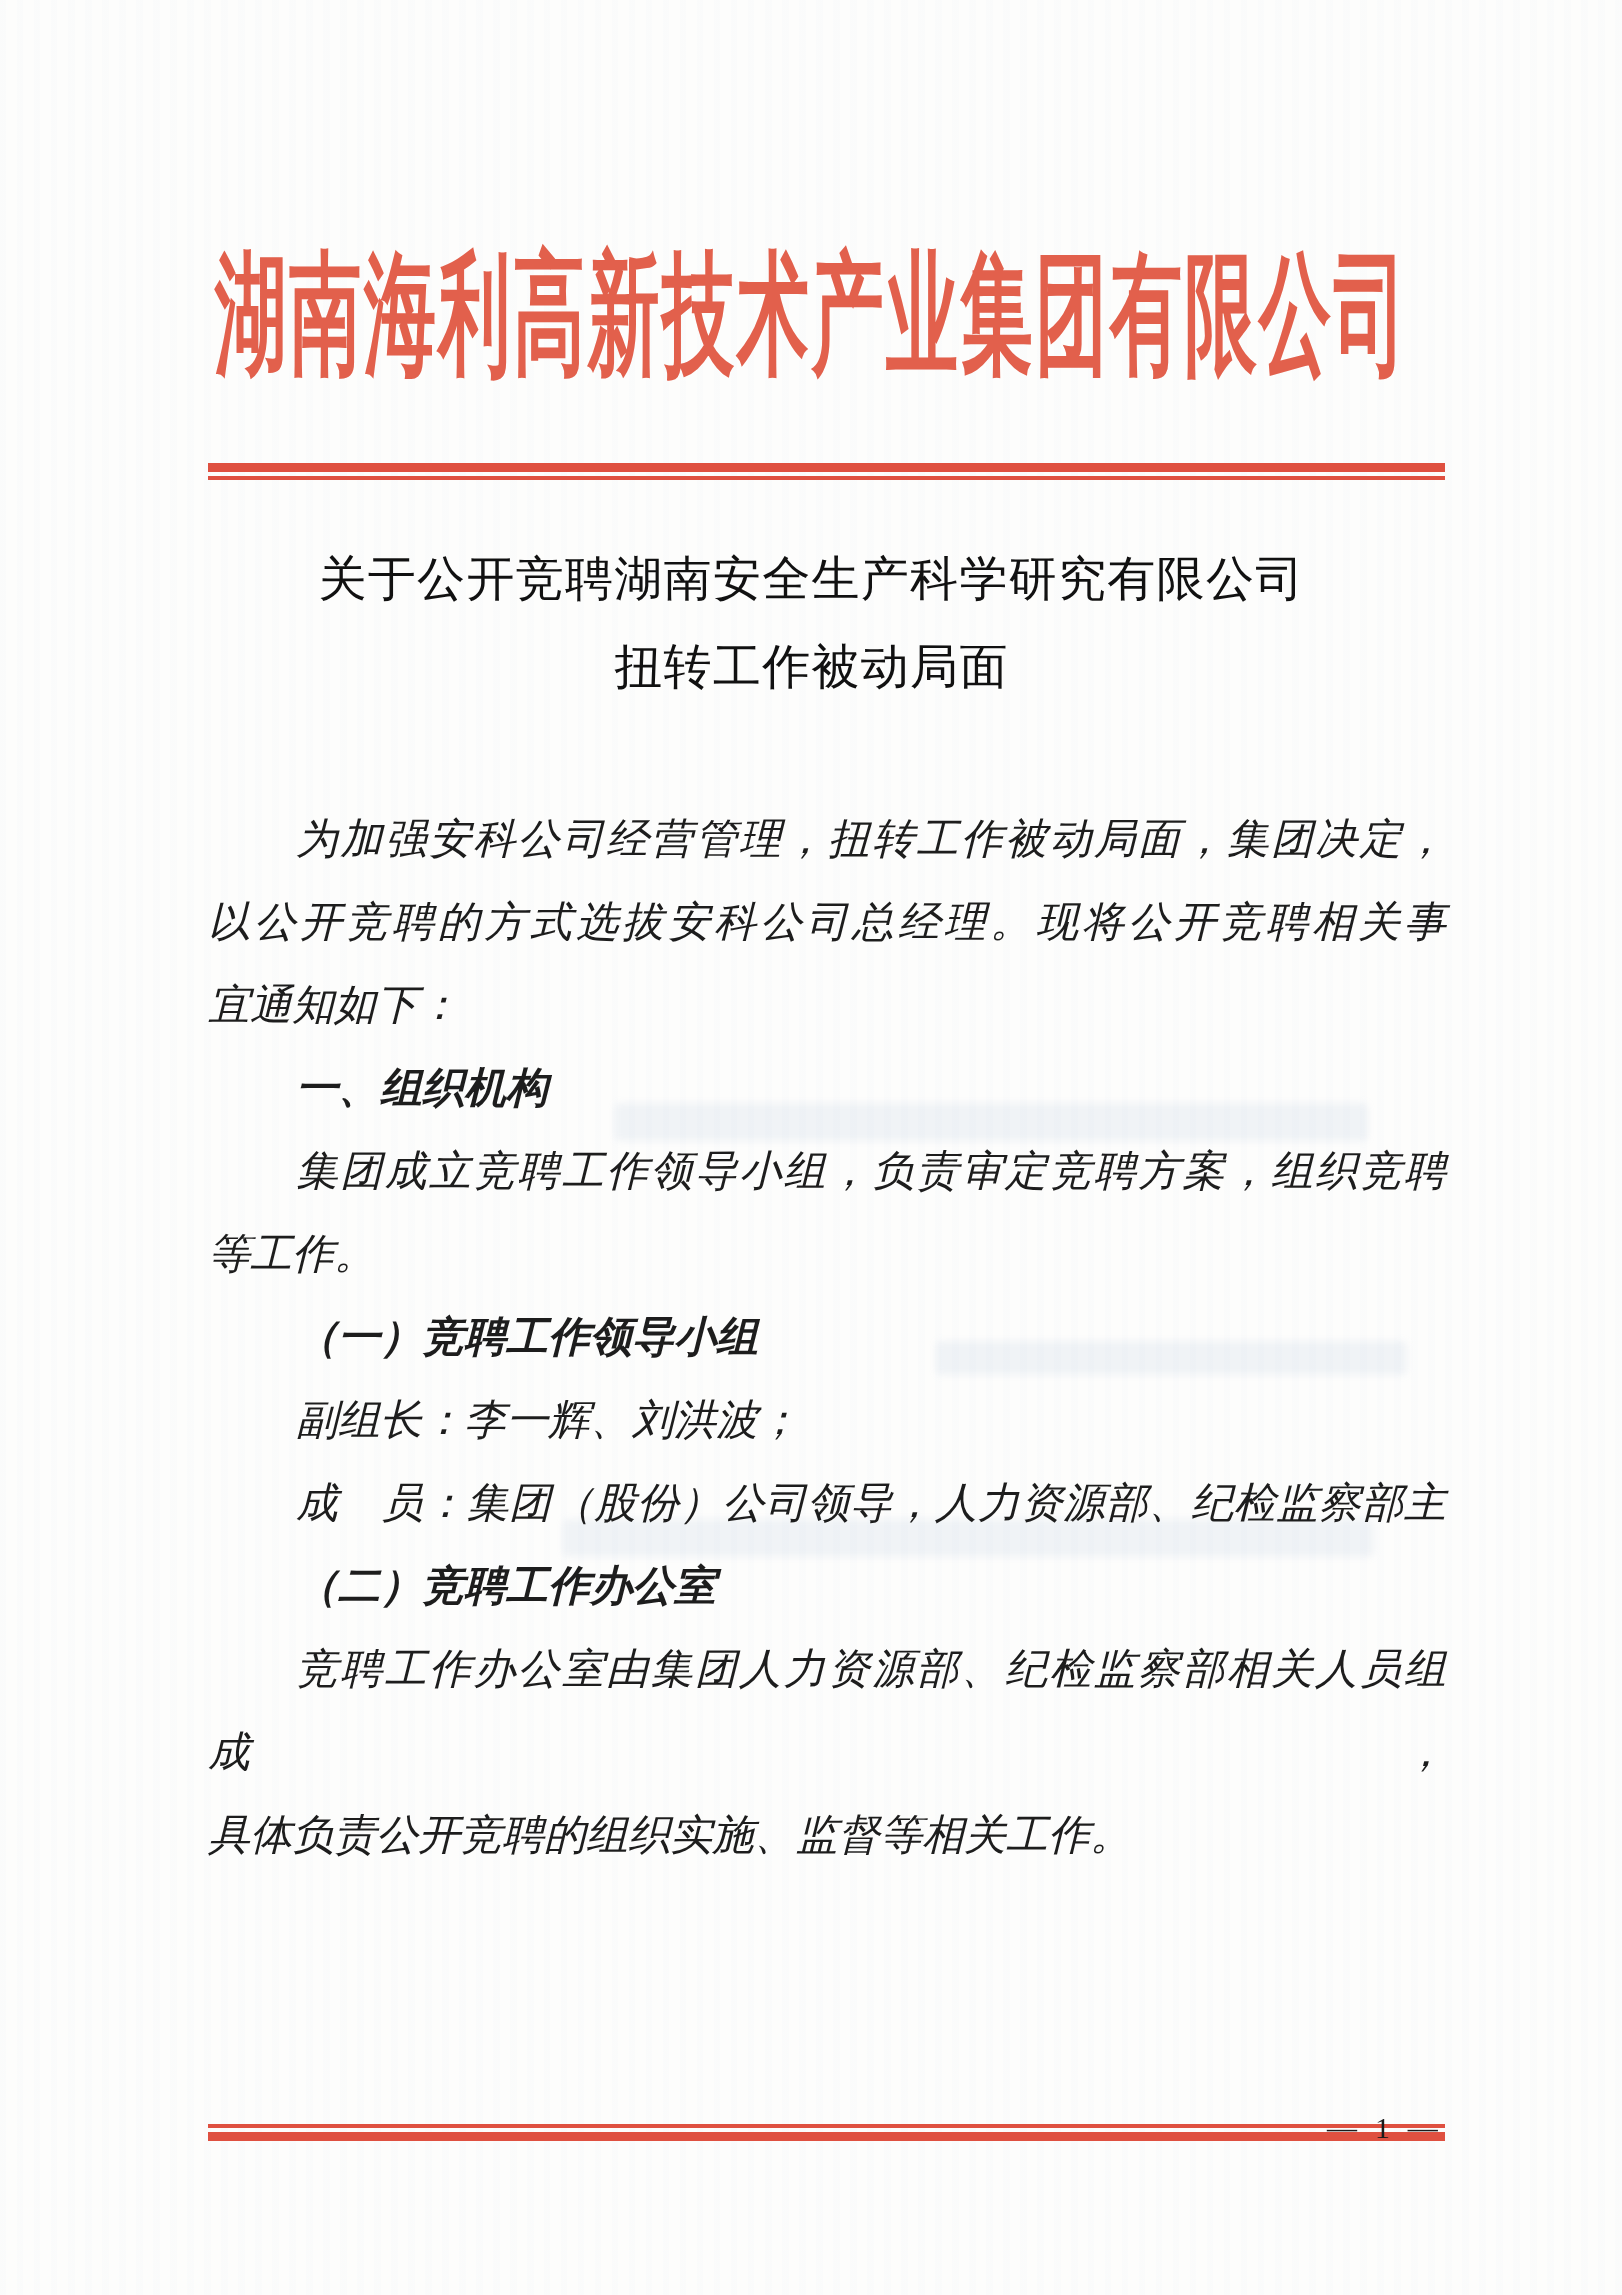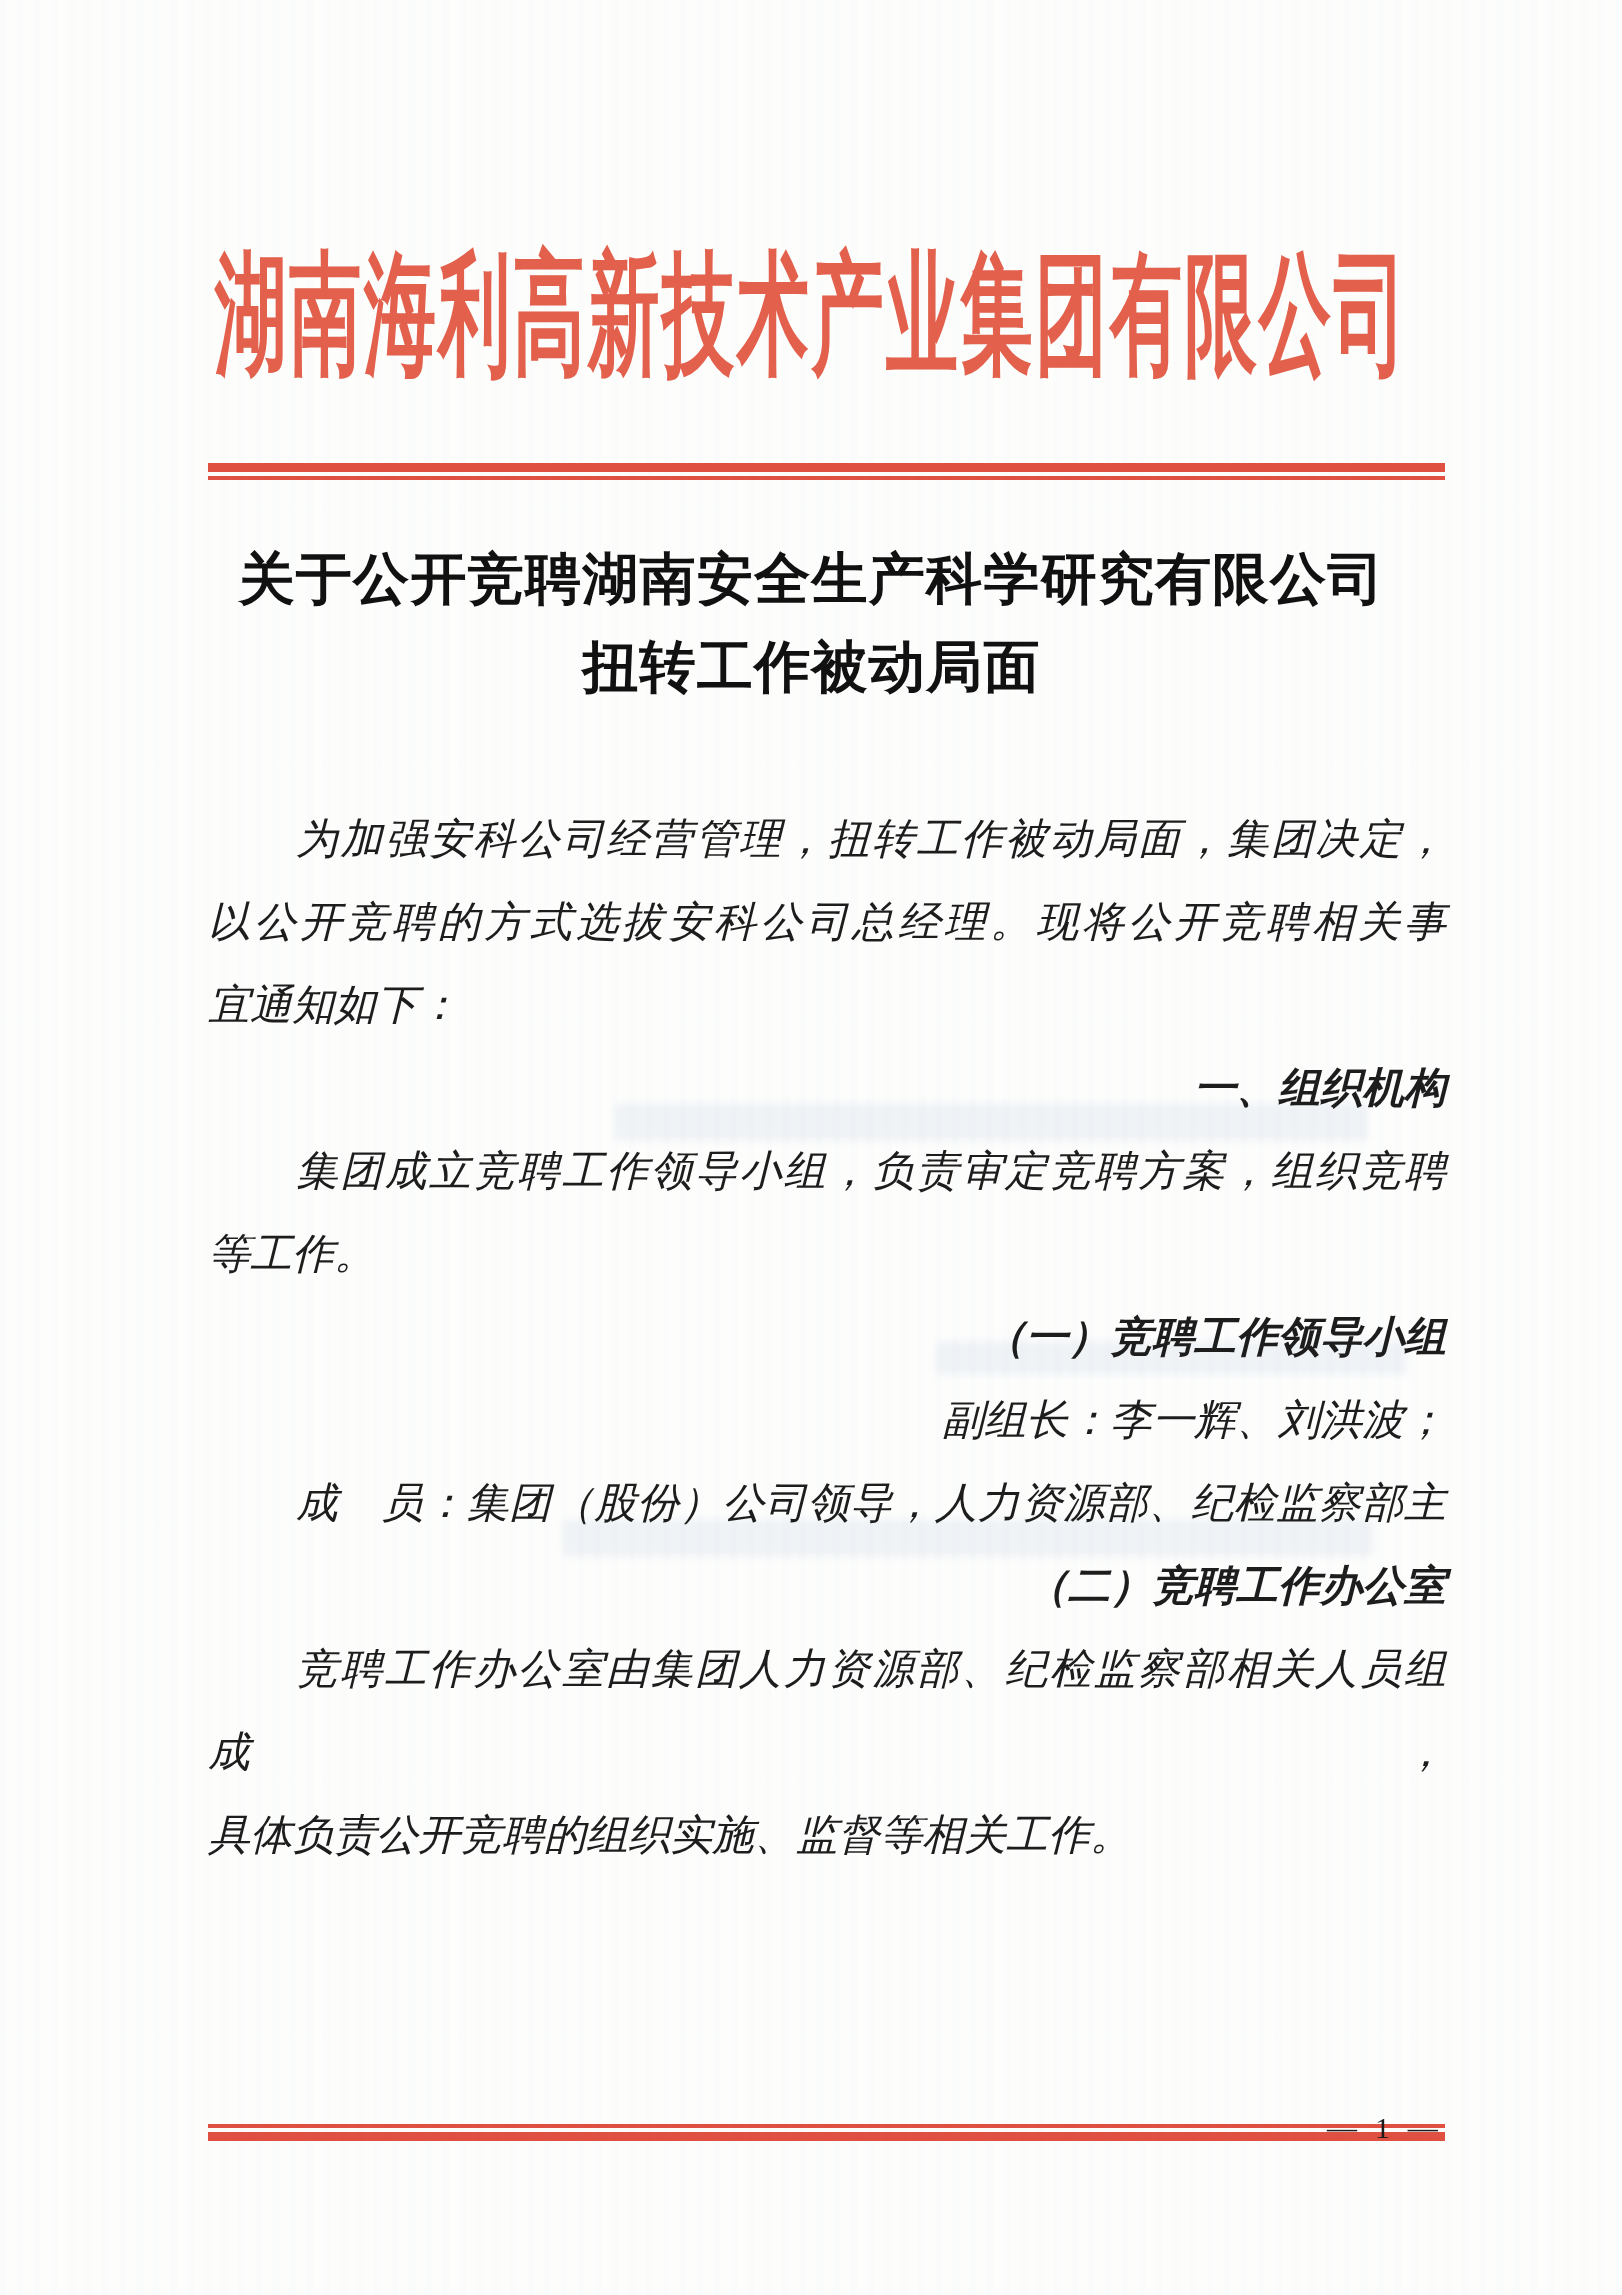--- a/index.html
+++ b/index.html
@@ -42,33 +42,33 @@
   .rule-top{top:463px;}
   .rule-bottom{top:2124px;}
   .rule .thick{height:9.2px;background:#df5040;}
   .rule .thin{height:3.9px;background:#df5040;}
   .rule-top .thin{margin-top:3.9px;}
   .rule-bottom .thick{margin-top:3.9px;}
 
   .title{
     position:absolute;left:193px;top:535px;width:1237px;margin:0;
     text-align:center;
-    font-size:56px;line-height:88px;letter-spacing:1.3px;
-    font-weight:700;color:#111111;
+    font-size:48px;line-height:88px;letter-spacing:1.3px;
+    font-weight:400;color:#111111;
     z-index:1;
   }
   .body-text{
     position:absolute;left:208px;top:798px;width:1238px;
     font-size:42px;line-height:83px;
     color:#1d1d1d;
     z-index:1;
     font-style:italic;
   }
   .ln{white-space:nowrap;}
-  .ln.indent{text-indent:88px;text-align:right;}
+  .ln.indent{text-indent:88px;}
   .ln.bold{font-weight:700;}
   .ln.fill{white-space:normal;text-align:justify;text-align-last:justify;}
 
   .page-num{
     position:absolute;left:1327px;top:2111px;
     font-size:30px;letter-spacing:5.2px;white-space:nowrap;
     color:#1a1a1a;
     z-index:3;
   }
 </style>

